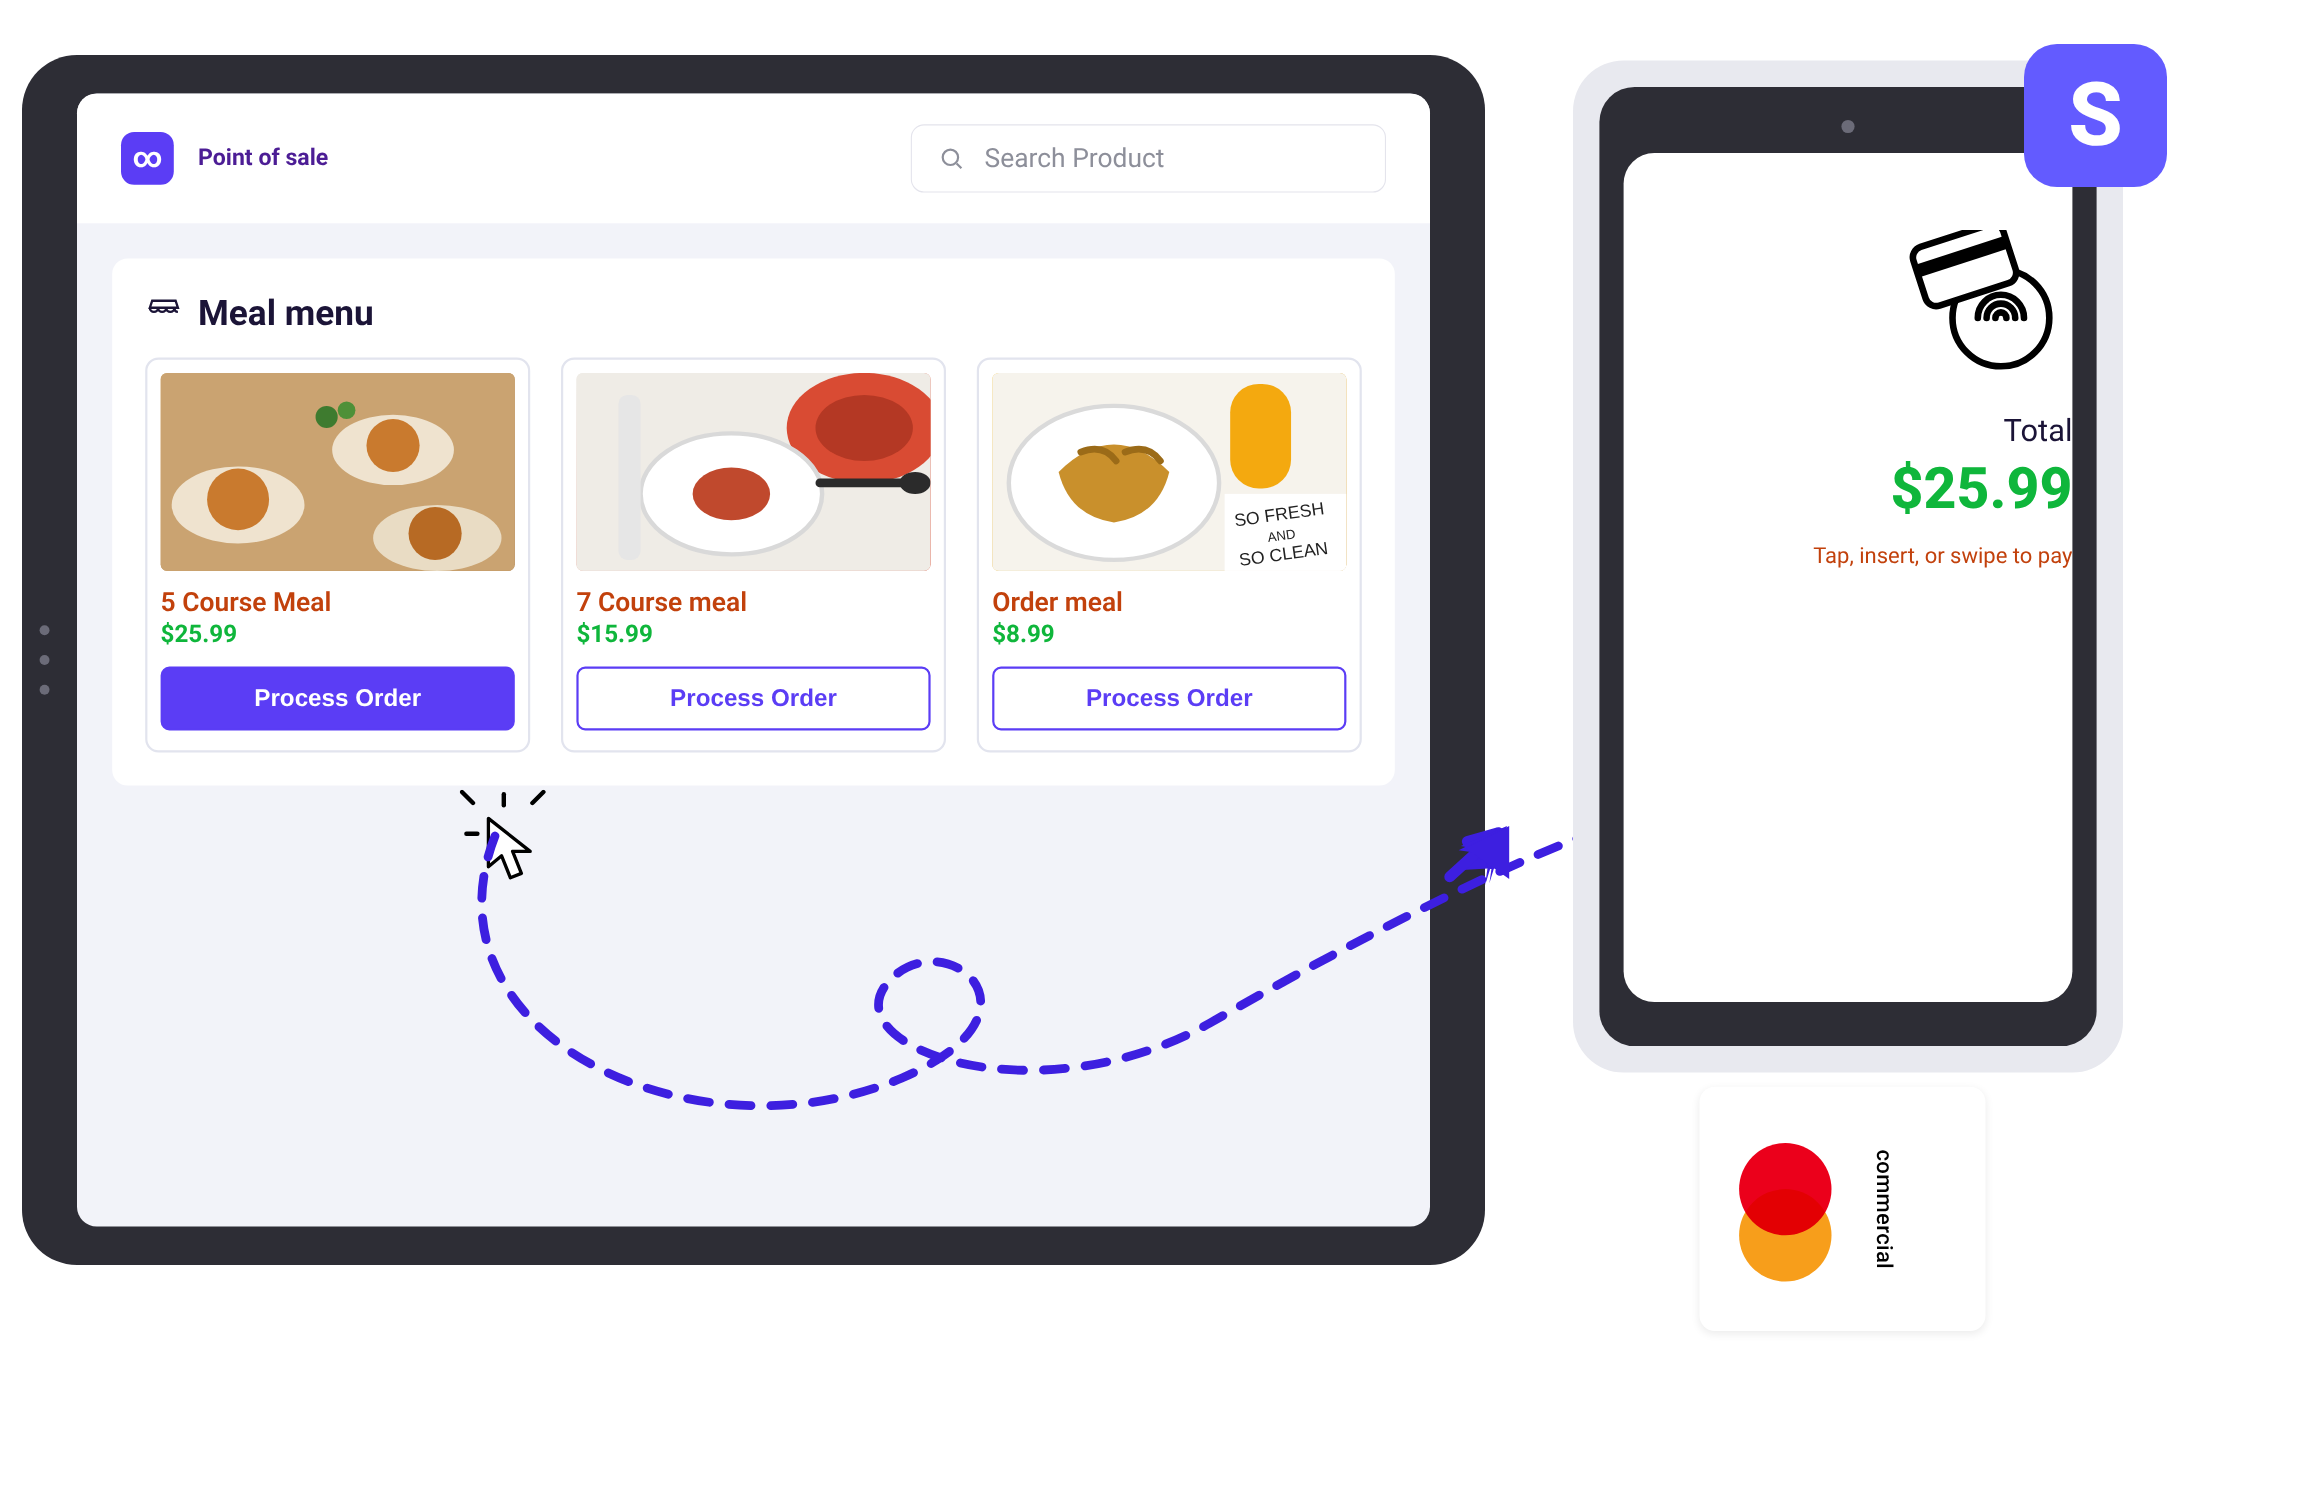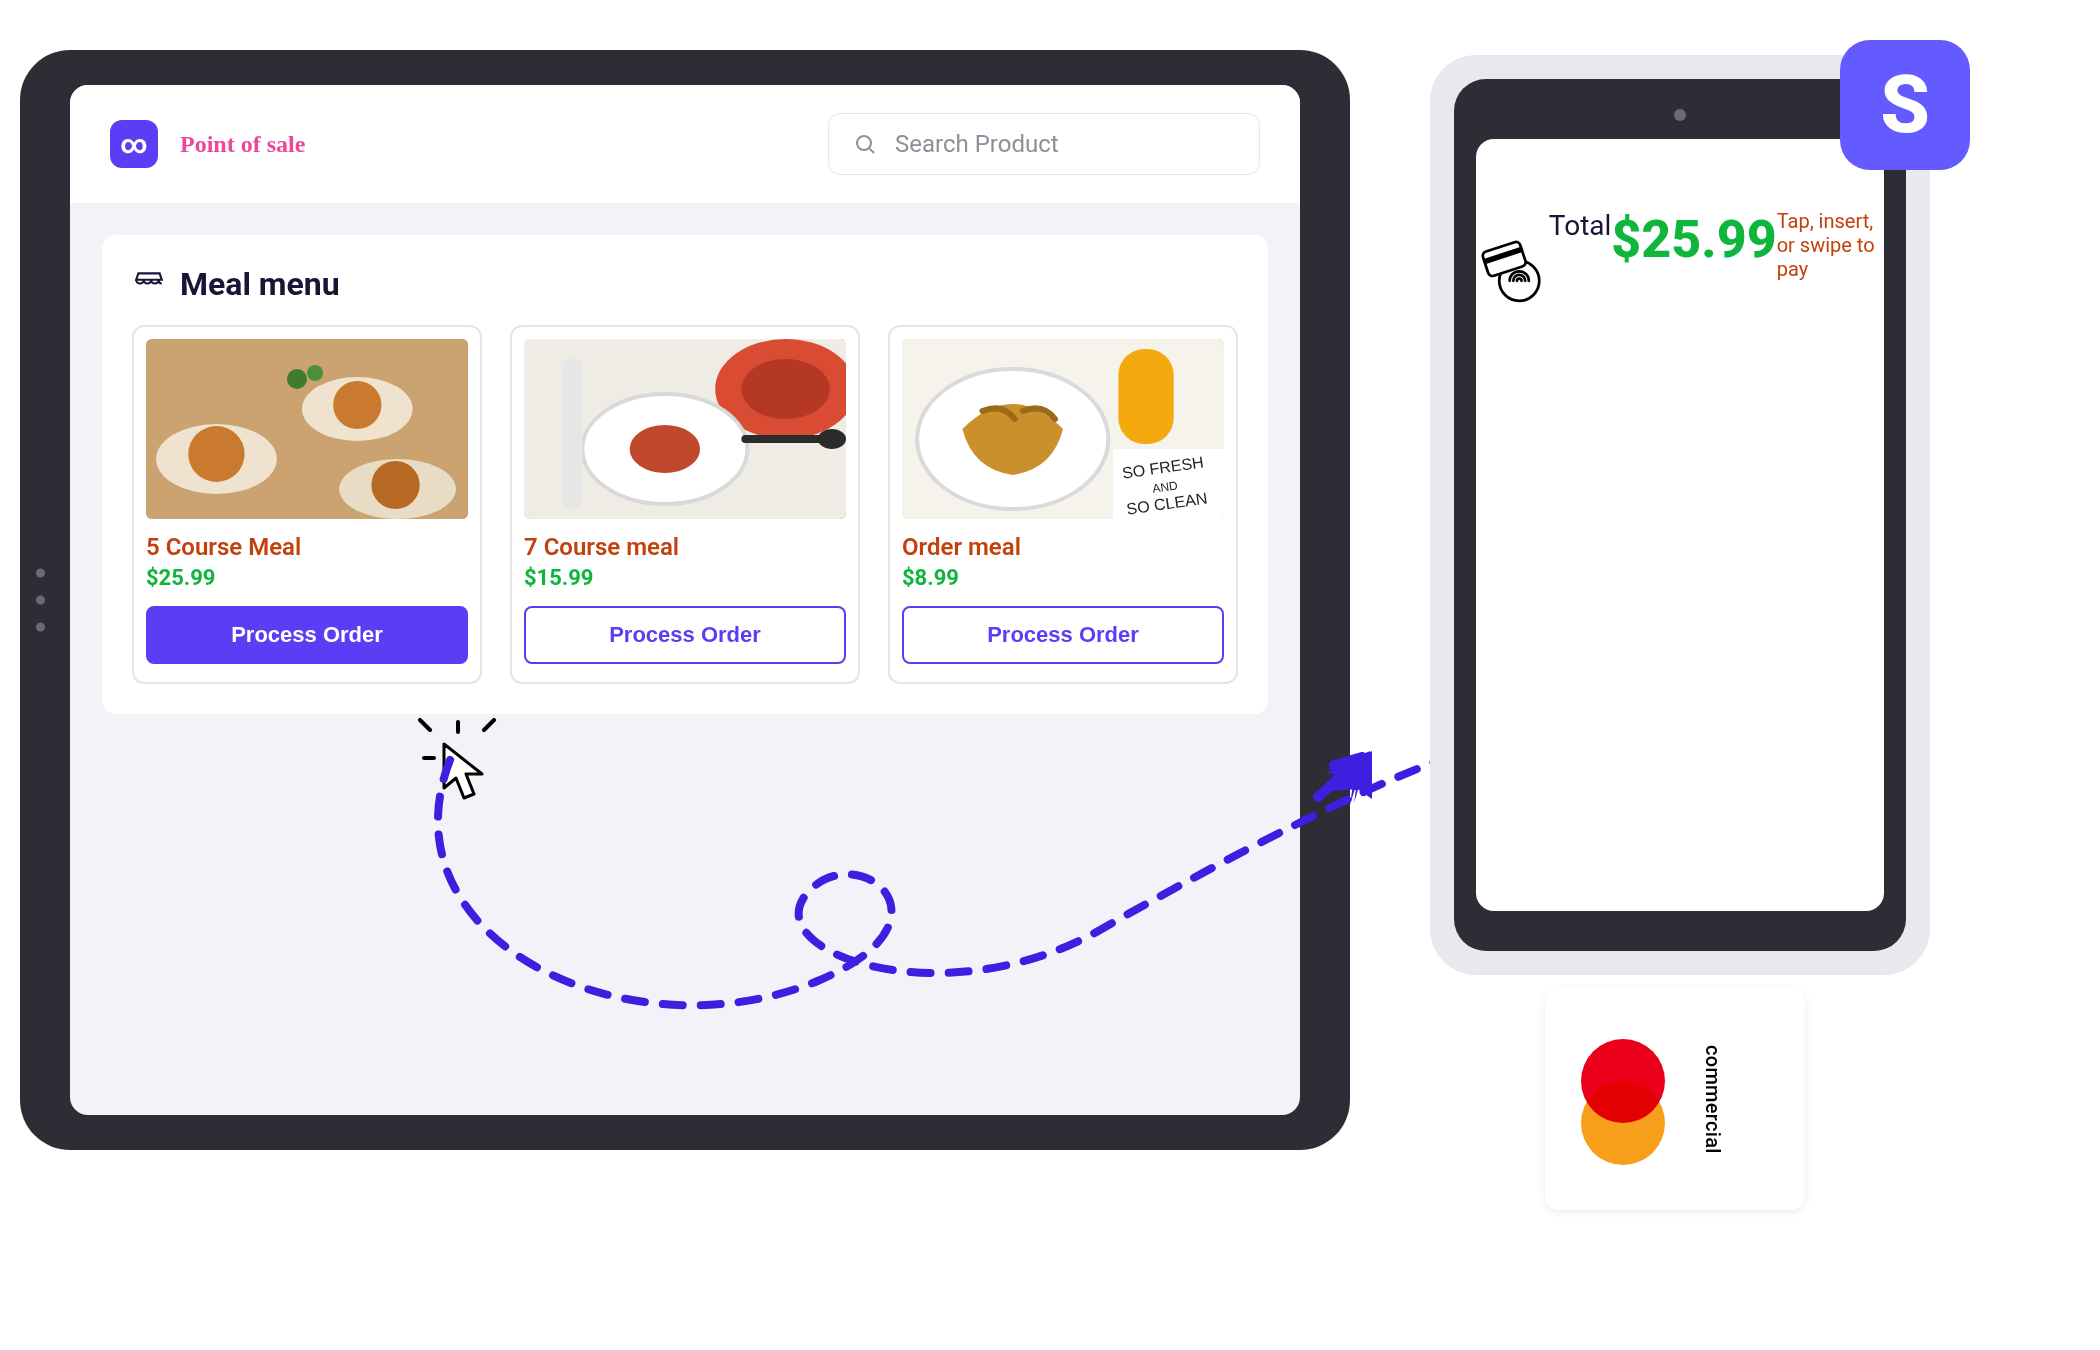--- a/index.html
+++ b/index.html
@@ -50,21 +50,21 @@
     padding: 28px 40px;
     background:#ffffff;
     gap: 22px;
   }
   .logo-badge {
     width:48px; height:48px; border-radius:12px;
     background:#5b3df5;
     display:flex;align-items:center;justify-content:center;
     color:#fff; font-size:26px; font-weight:700;
   }
-  .title { font-size:24px; font-weight:700; color:#ec4899;font-family:Liberation Serif, serif; }
+  .title { font-size:21px; font-weight:700; color:#4c1d95; }
   .search {
     margin-left:auto;
     width:432px; height:62px;
     border:1px solid #e4e4ec; border-radius:12px;
     display:flex; align-items:center;
     padding:0 24px; gap:18px;
     color:#8d8f9a; font-size:24px;
     background:#fff;
   }
   .search svg { width:24px; height:24px; stroke:#8d8f9a; }
@@ -138,22 +138,22 @@
   }
   .terminal-inner {
     width:100%; height:100%;
     background:#2d2d35;
     border-radius:32px;
     padding:30px 22px 40px 22px;
     display:flex; flex-direction:column;
   }
   .terminal-screen {
     flex:1;
-    background:#fff; border-radius:18px;
-    display:flex; flex-direction:row; align-items:flex-start;
+    background:#fff; border-radius:28px;
+    display:flex; flex-direction:column; align-items:flex-end;
     padding-top:70px;
   }
   .tap-icon { margin-bottom:36px; }
   .total-label { font-size:28px; color:#1b1437; margin-bottom:6px; }
   .total-amount { font-size:52px; font-weight:800; color:#0fb63b; margin-bottom:18px; }
   .tap-hint { font-size:20px; color:#c2410c; }
 
   .camera-dot {
     width:12px;height:12px;border-radius:50%;
     background:#6b6b78; margin:0 auto 18px auto;

